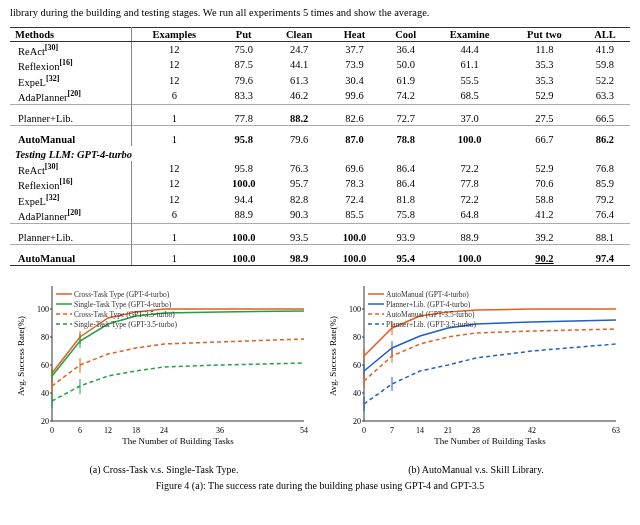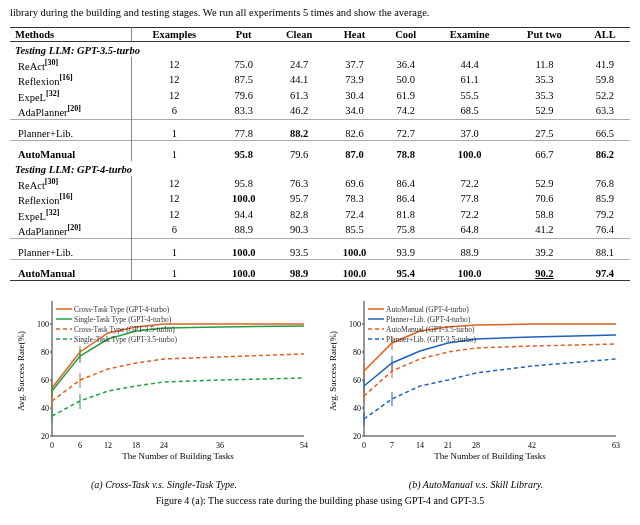--- a/index.html
+++ b/index.html
@@ -86,21 +86,20 @@
       flex: 1;
       display: flex;
       flex-direction: column;
       align-items: center;
     }
 
     .chart-title {
       font-size: 10px;
       margin-top: 3px;
       text-align: center;
-      font-style: italic;
     }
 
     svg text {
       font-family: "Times New Roman", Times, serif;
     }
 
     .figure-caption {
       font-size: 10px;
       text-align: center;
       line-height: 1.4;
@@ -128,23 +127,20 @@
         <th>Put</th>
         <th>Clean</th>
         <th>Heat</th>
         <th>Cool</th>
         <th>Examine</th>
         <th>Put two</th>
         <th>ALL</th>
       </tr>
     </thead>
     <tbody id="table-body">
-    <tr class="section-header">
-          <td colspan="9">Testing LLM: GPT-3.5-turbo</td>
-        </tr>
         <tr>
           <td class="method-col vdiv-after">ReAct<sup class="sup-ref">[30]</sup></td>
           <td>12</td>
           <td>75.0</td>
           <td>24.7</td>
           <td>37.7</td>
           <td>36.4</td>
           <td>44.4</td>
           <td>11.8</td>
           <td>41.9</td>
@@ -169,21 +165,21 @@
           <td>61.9</td>
           <td>55.5</td>
           <td>35.3</td>
           <td>52.2</td>
         </tr>
         <tr>
           <td class="method-col vdiv-after">AdaPlanner<sup class="sup-ref">[20]</sup></td>
           <td>6</td>
           <td>83.3</td>
           <td>46.2</td>
-          <td>34.0</td>
+          <td>99.6</td>
           <td>74.2</td>
           <td>68.5</td>
           <td>52.9</td>
           <td>63.3</td>
         </tr>
         <tr class="divider-row">
           <td class="method-col vdiv-after">Planner+Lib.</td>
           <td>1</td>
           <td>77.8</td>
           <td><b>88.2</b></td>

